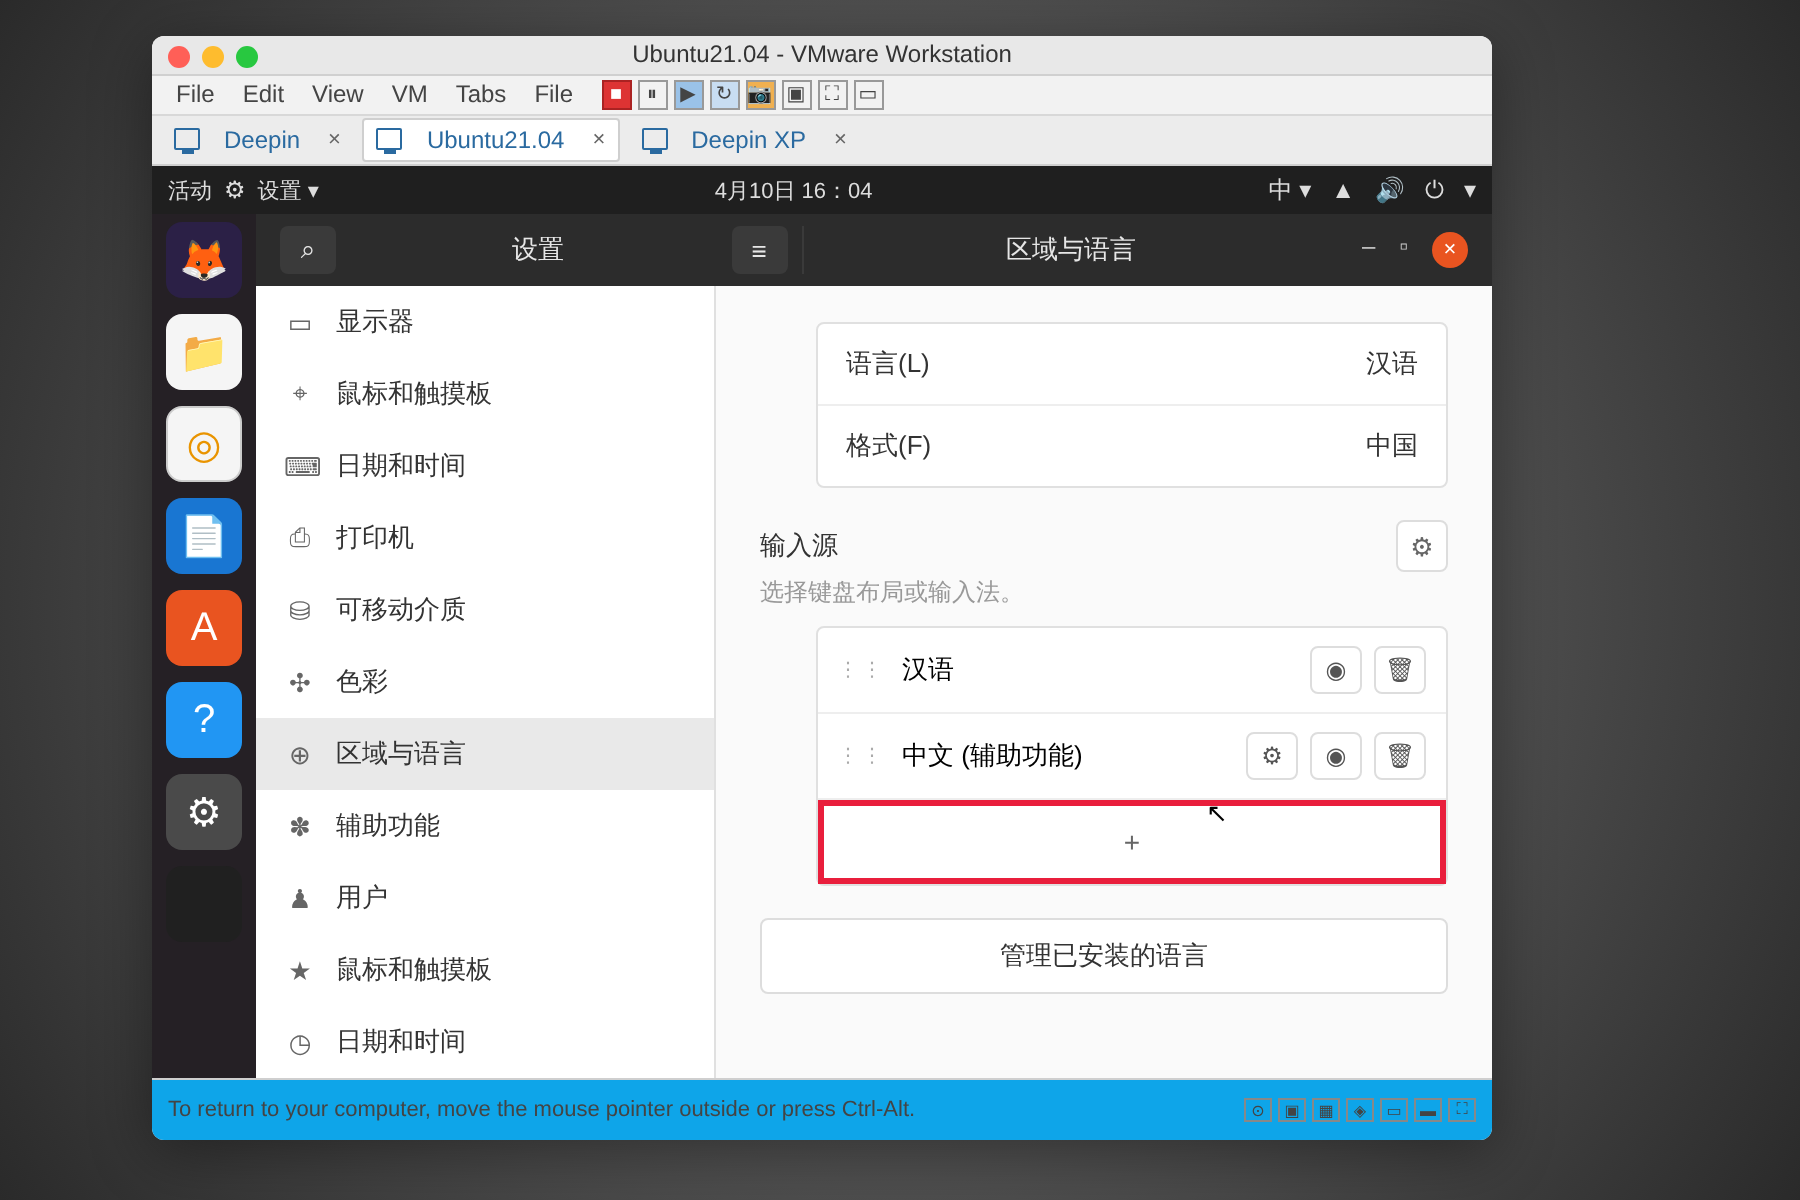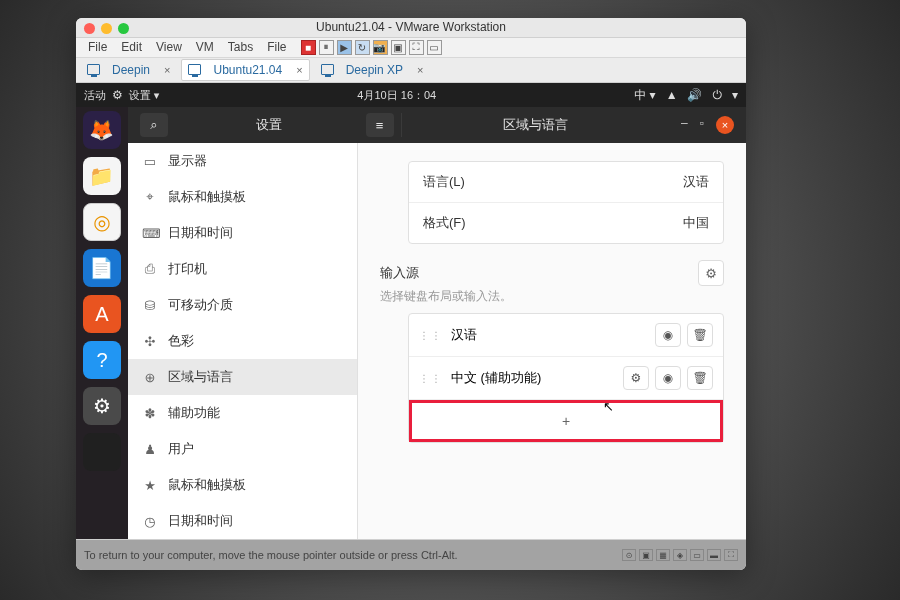--- a/index.html
+++ b/index.html
@@ -79,21 +79,21 @@
 .src-row{display:flex;align-items:center;padding:9px 10px;border-bottom:1px solid #eee;font-size:13px}
 .src-row:last-child{border-bottom:none}
 .src-row .drag{color:#aaa;font-size:10px;letter-spacing:2px;margin-right:8px}
 .src-row .lbl{flex:1}
 .src-row .rbtn{width:26px;height:24px;border:1px solid #ddd;border-radius:4px;margin-left:6px;display:flex;align-items:center;justify-content:center;background:#fff;color:#555;font-size:12px}
 .add-row{display:flex;justify-content:center;align-items:center;padding:10px;font-size:14px;color:#666}
 .highlight{border:3px solid #e91e3c;}
 .manage-btn{width:100%;background:#fff;border:1px solid #ddd;border-radius:4px;padding:9px;font-size:13px;color:#333;text-align:center}
 .cursor{position:absolute;font-size:13px;color:#000}
 
-.statusbar { height: 20px; background: #a3a3a3; border-top: 1px solid #cfcfcf; display:flex; align-items:center; justify-content:space-between; padding:15px 8px; font-size:11px; color:#444; }
+.statusbar { height: 20px; background: #0ea5e9; border-top: 1px solid #cfcfcf; display:flex; align-items:center; justify-content:space-between; padding:15px 8px; font-size:11px; color:#444; }
 .statusbar .sicons{display:flex;gap:3px}
 .statusbar .si{width:14px;height:12px;border:1px solid #888;font-size:8px;display:flex;align-items:center;justify-content:center}
 </style>
 </head>
 <body>
 
 <div class="host-window">
 
   <div class="titlebar-outer">
     <div class="traffic-lights">
@@ -274,20 +274,21 @@
                 <div class="src-row">
                   <span class="drag">⋮⋮</span>
                   <span class="lbl">中文 (辅助功能)</span>
                   <span class="rbtn">⚙</span>
                   <span class="rbtn">◉</span>
                   <span class="rbtn">🗑</span>
                 </div>
                 <div class="add-row highlight">+</div>
               </div>
 
+            <button class="manage-btn">管理已安装的语言</button>
 
             <span class="cursor" style="left:245px;top:256px">↖</span>
           </div>
         </div>
       </div>
     </div>
   </div>
 
   <div class="statusbar">
     <span>To return to your computer, move the mouse pointer outside or press Ctrl-Alt.</span>

